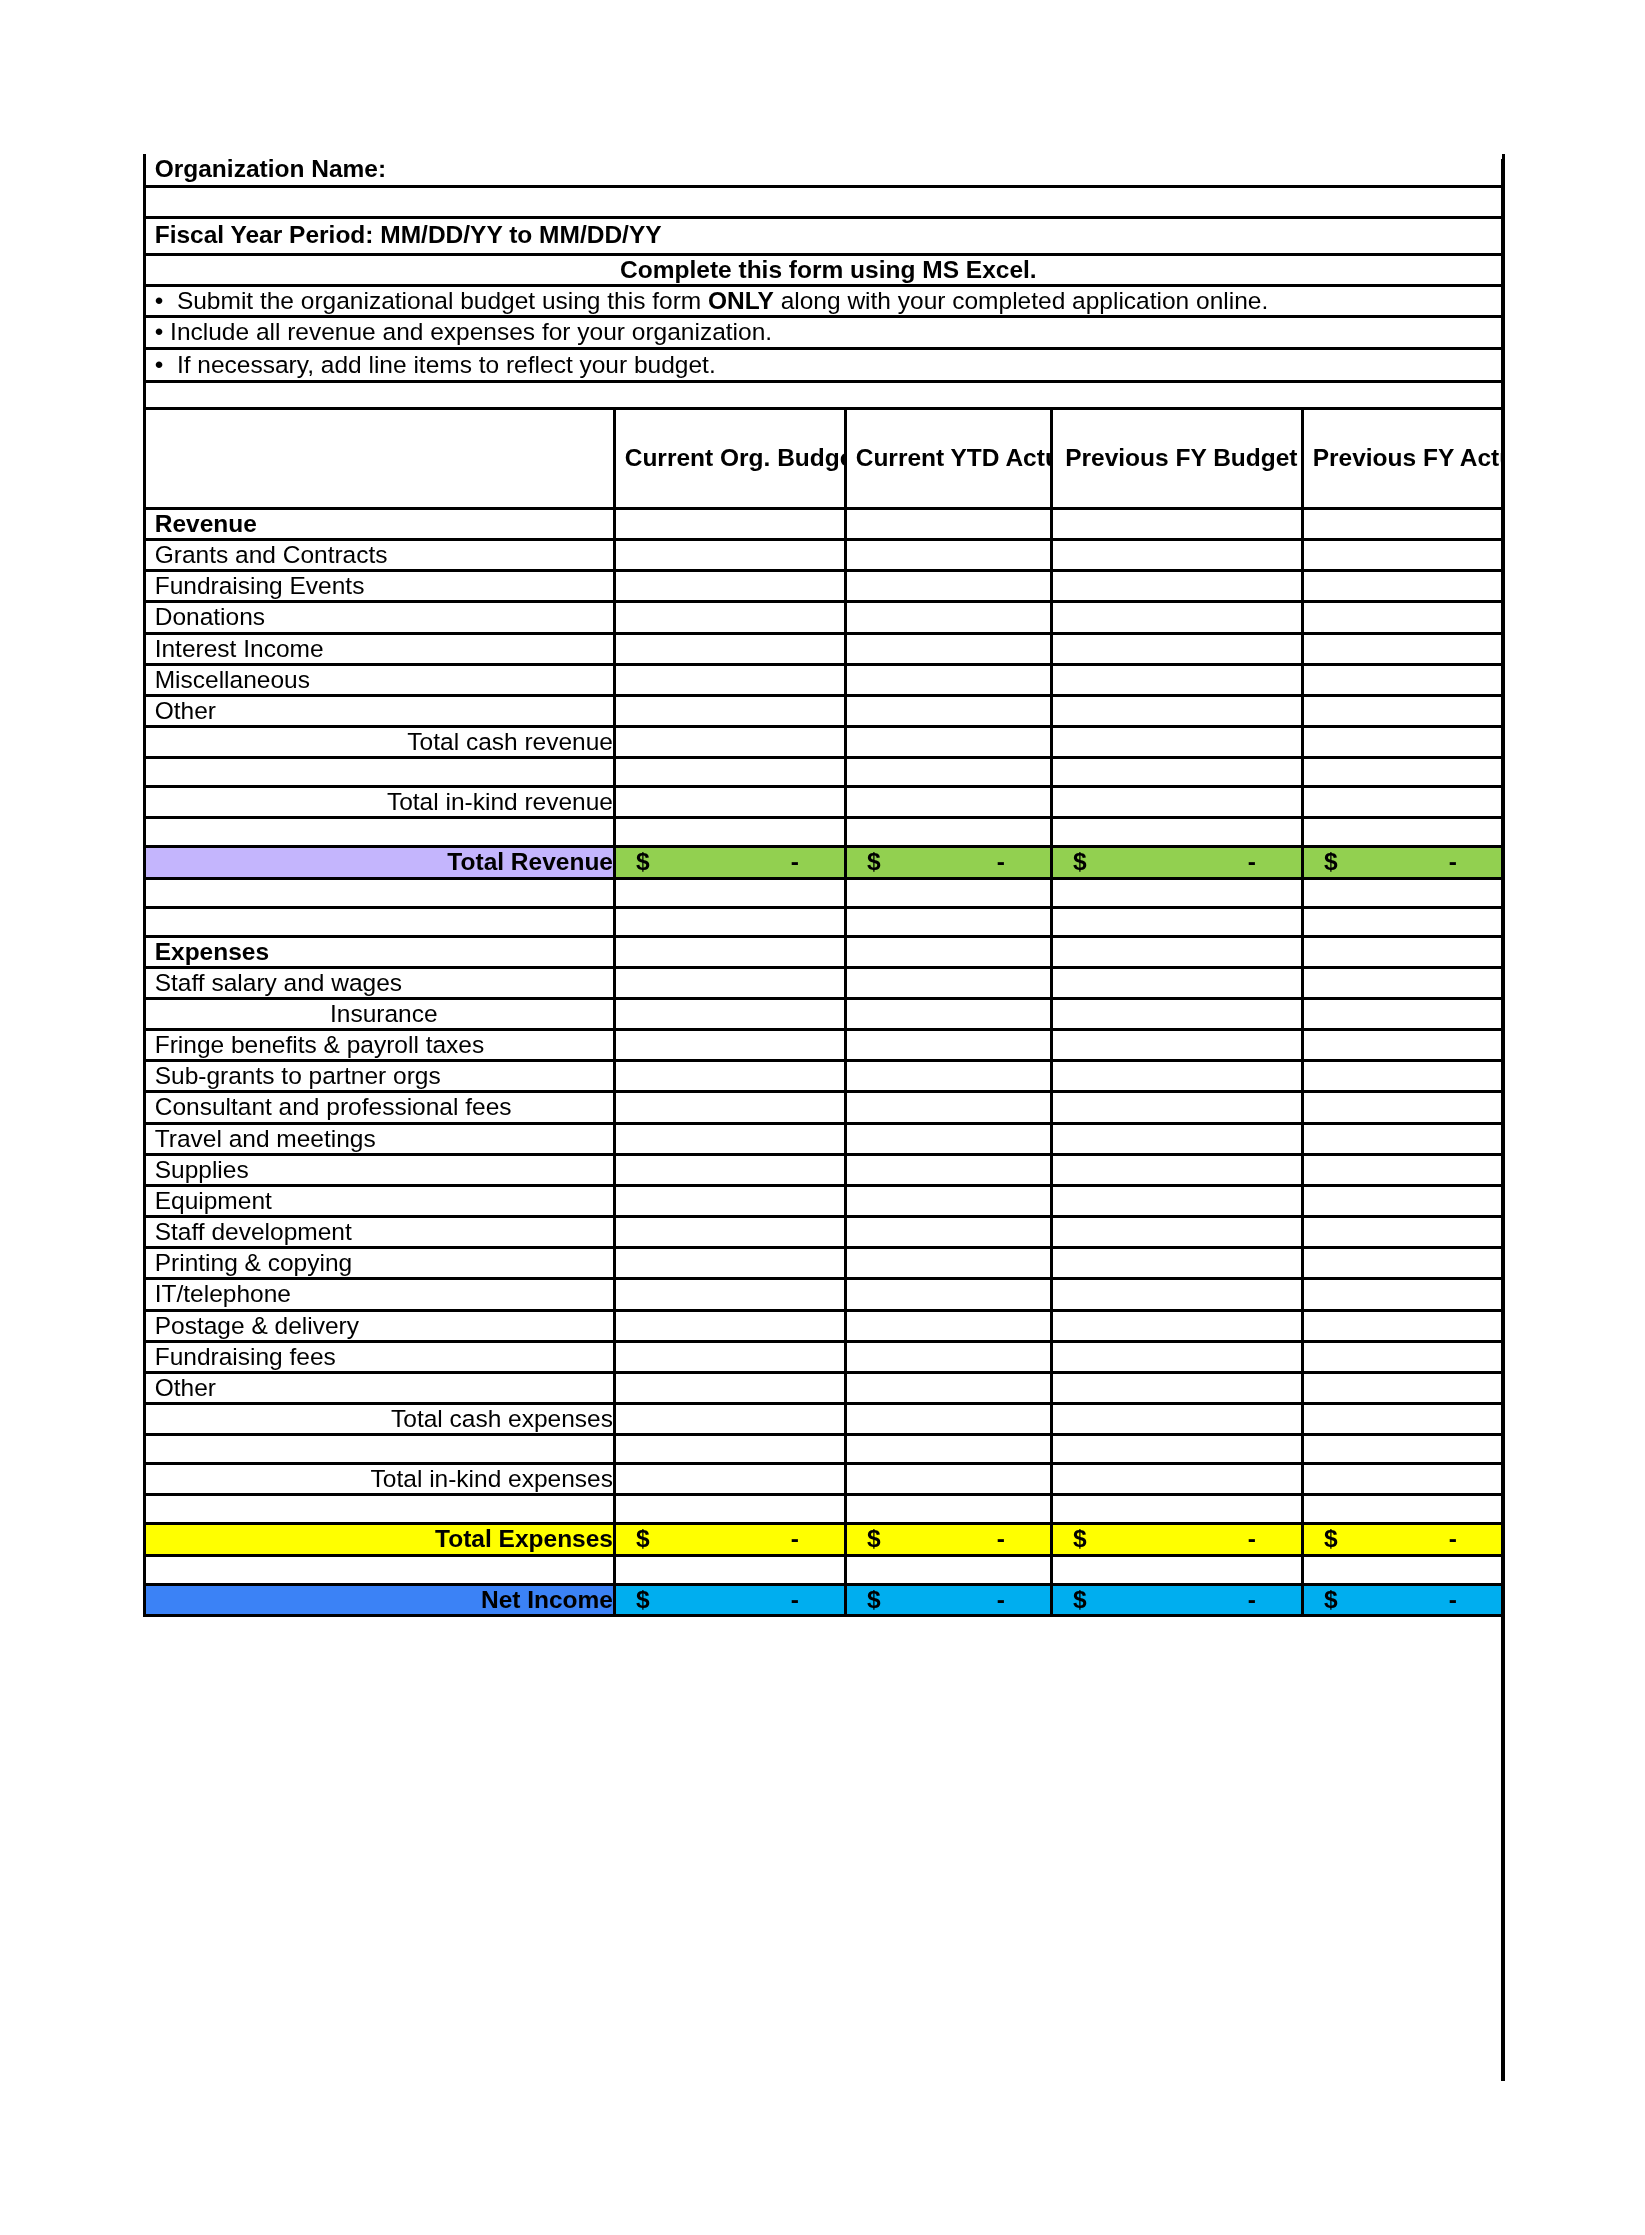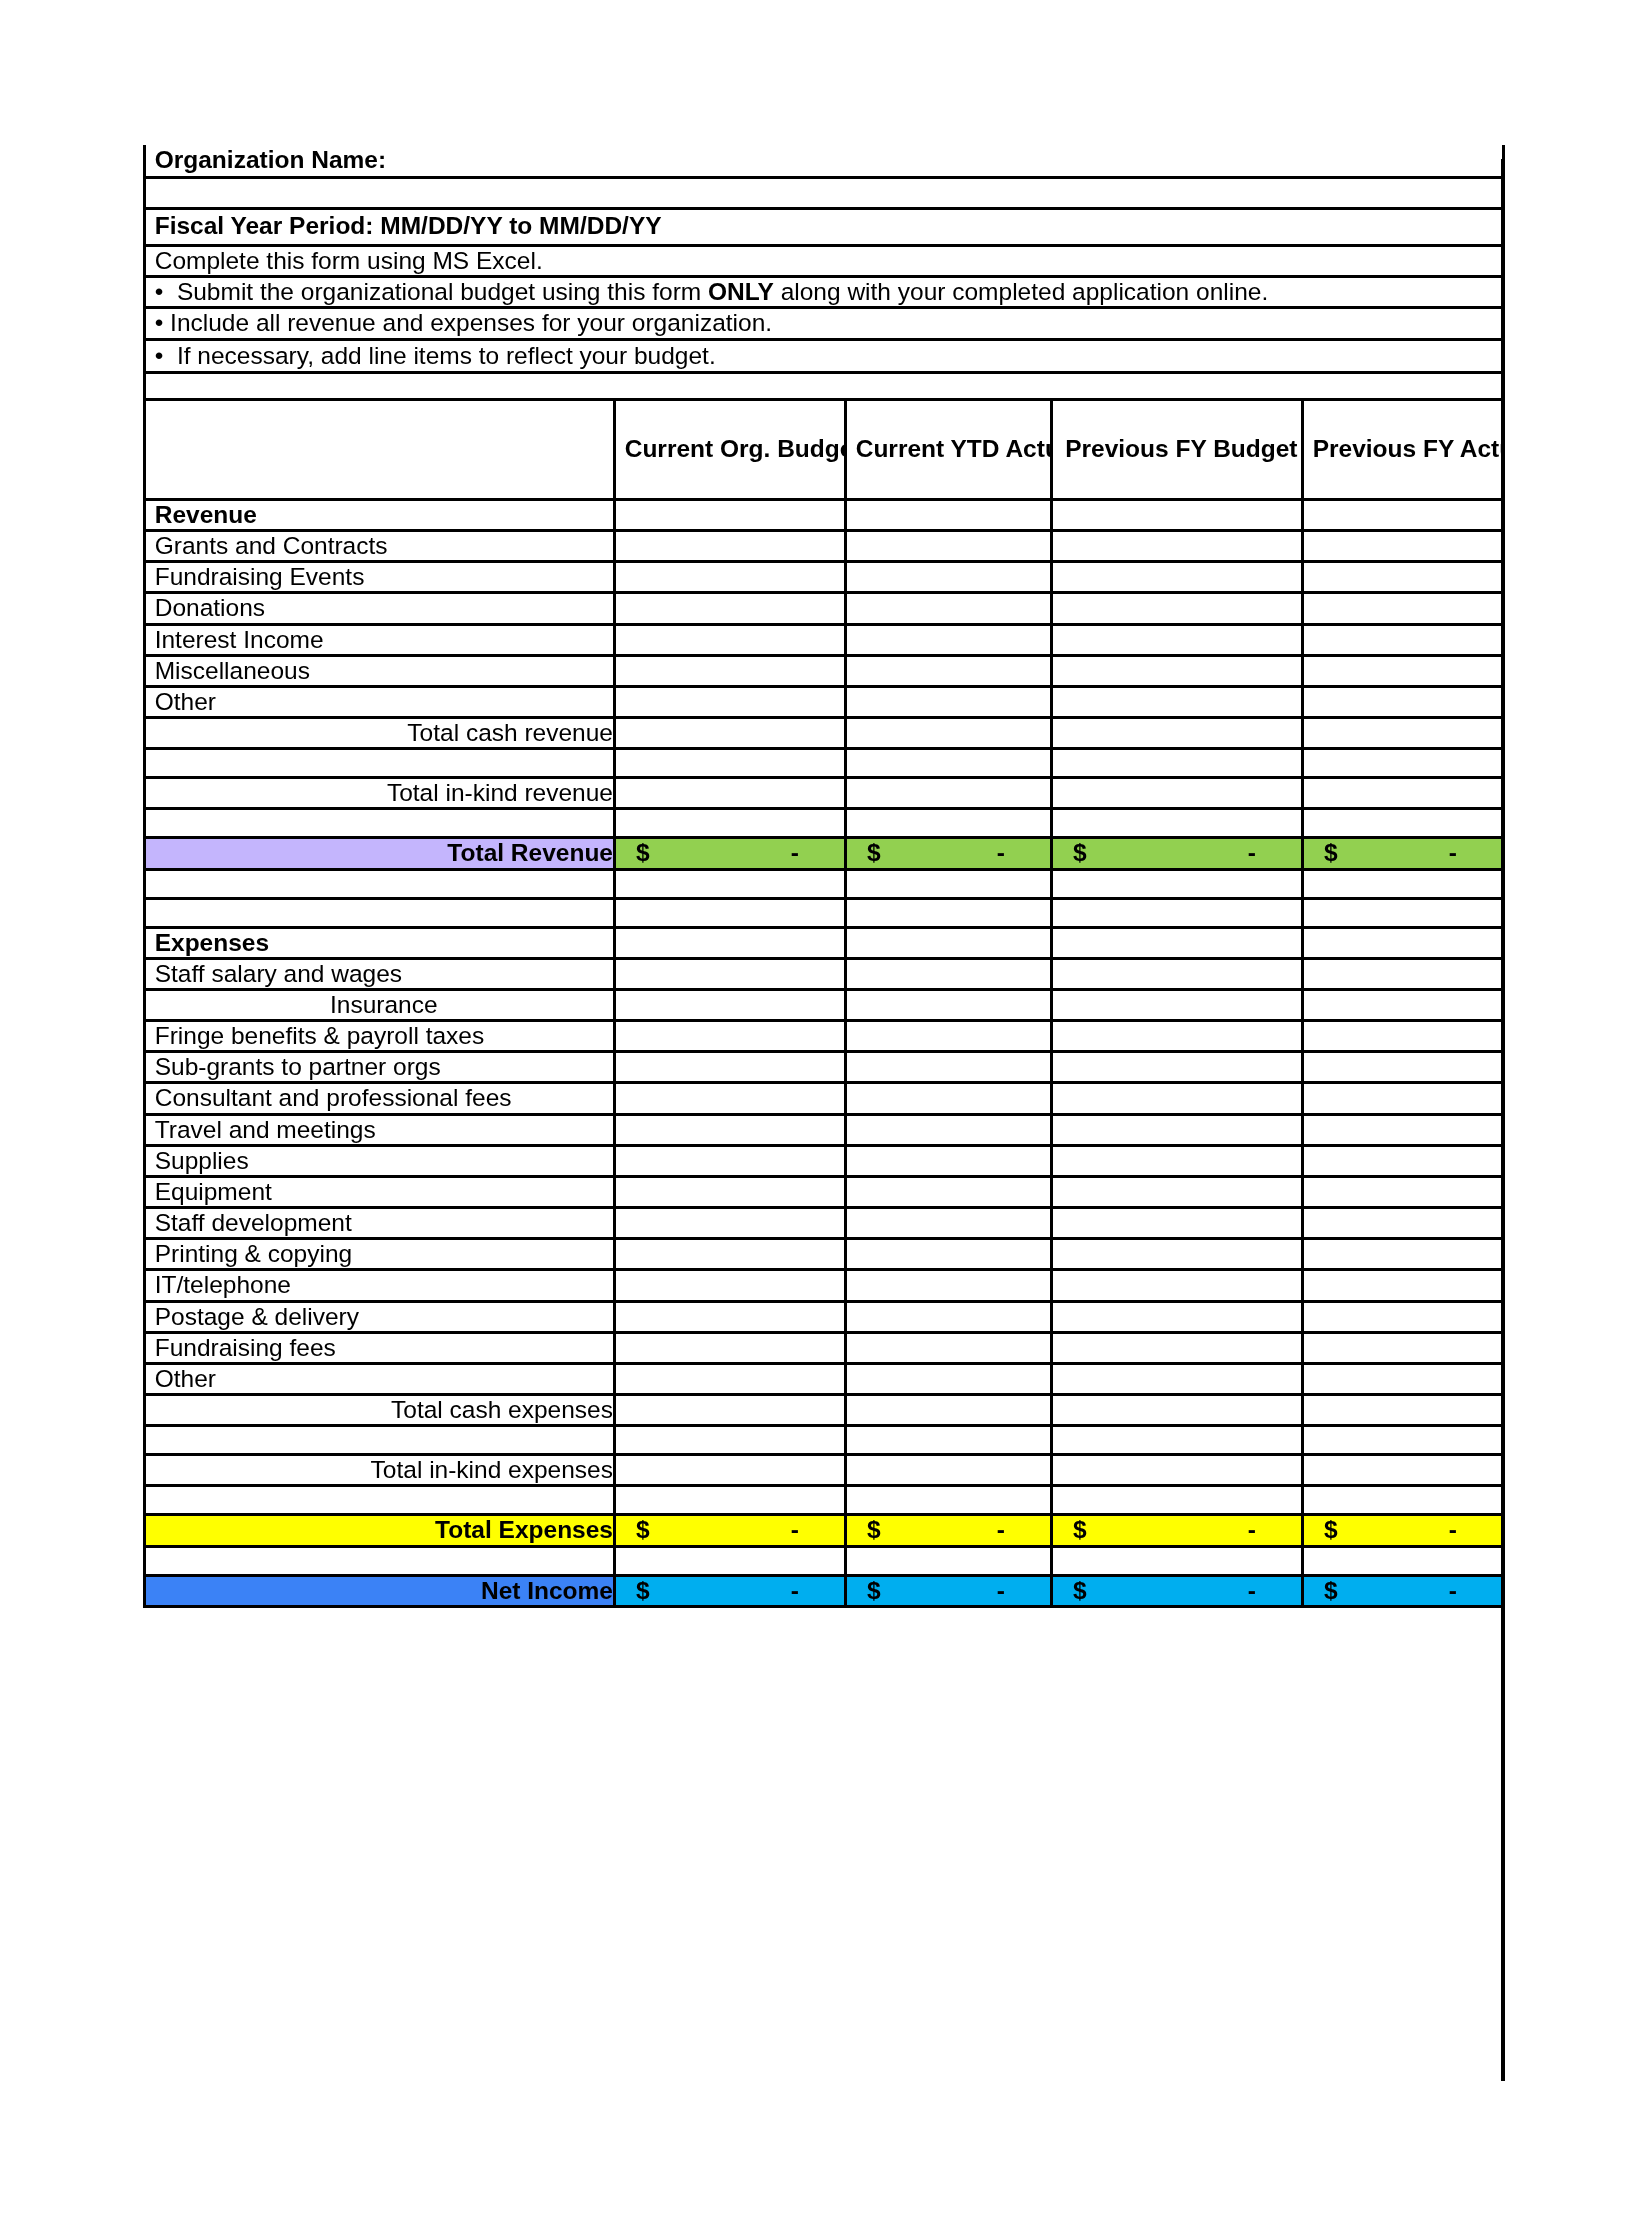--- a/index.html
+++ b/index.html
@@ -1,33 +1,33 @@
 <!DOCTYPE html>
 <html style="--pale-yellow: #FFFFCC; --header-gray: #C0C0C0;font-size:14px"><head>
 <meta charset="utf-8">
 <style>
   html,body{margin:0;padding:0;background:#fff;}
   .page{
     position:relative;width:1646px;height:2236px;background:#ffffff;overflow:hidden;
     font-family:"Liberation Sans","DejaVu Sans",sans-serif;color:#000;
   }
   table.budget{
-    position:absolute;left:143px;top:145px;width:1359px;
+    position:absolute;left:143px;top:154px;width:1359px;
     border-collapse:collapse;table-layout:fixed;
   }
   table.budget td{
     border:3.5px solid #000;
     font-size:24.5px;line-height:1.15;color:#000;
     padding:0 0 0 8.7px;vertical-align:middle;
     overflow:hidden;white-space:nowrap;background:#fff;
   }
   tr.first-row td{border-top:none;}
   td.merged{background:#fff;}
   td.title-cell{font-weight:bold;font-size:28px;}
-  td.note-cell{background:var(--pale-yellow,#FFFFCC);text-align:left;font-weight:normal;font-size:25px;padding:0;}
+  td.note-cell{background:var(--pale-yellow,#FFFFCC);text-align:center;font-weight:bold;font-size:25px;padding:0;}
   td.instr-cell{background:var(--pale-yellow,#FFFFCC);font-size:25px;padding-left:35px;}
   td.instr-cell .b{font-weight:bold;}
   td.corner-cell{background:#fff;}
   td.colhead{
     background:var(--header-gray,#C0C0C0);font-weight:bold;text-align:center;
     font-size:24.5px;white-space:normal;line-height:1.5;padding:0 19px;
   }
   td.section-cell{background:var(--header-gray,#C0C0C0);font-weight:bold;}
   td.gray-blank{background:var(--header-gray,#C0C0C0);}
   td.sub-label{text-align:right;padding-left:0;padding-right:5.2px;}

